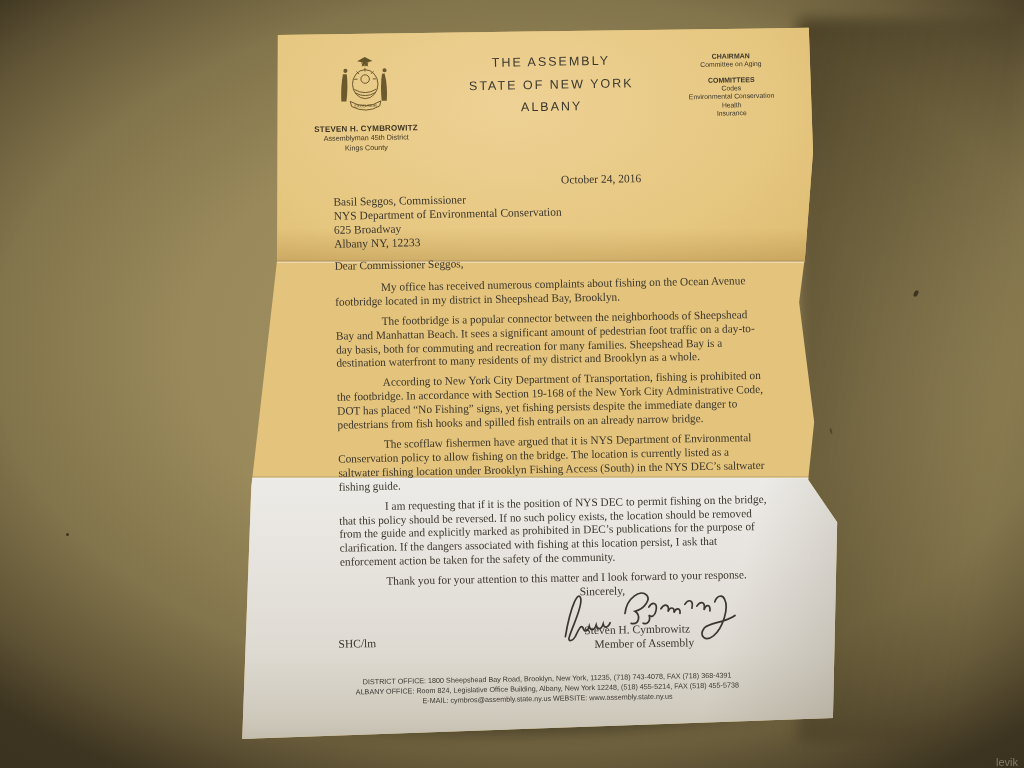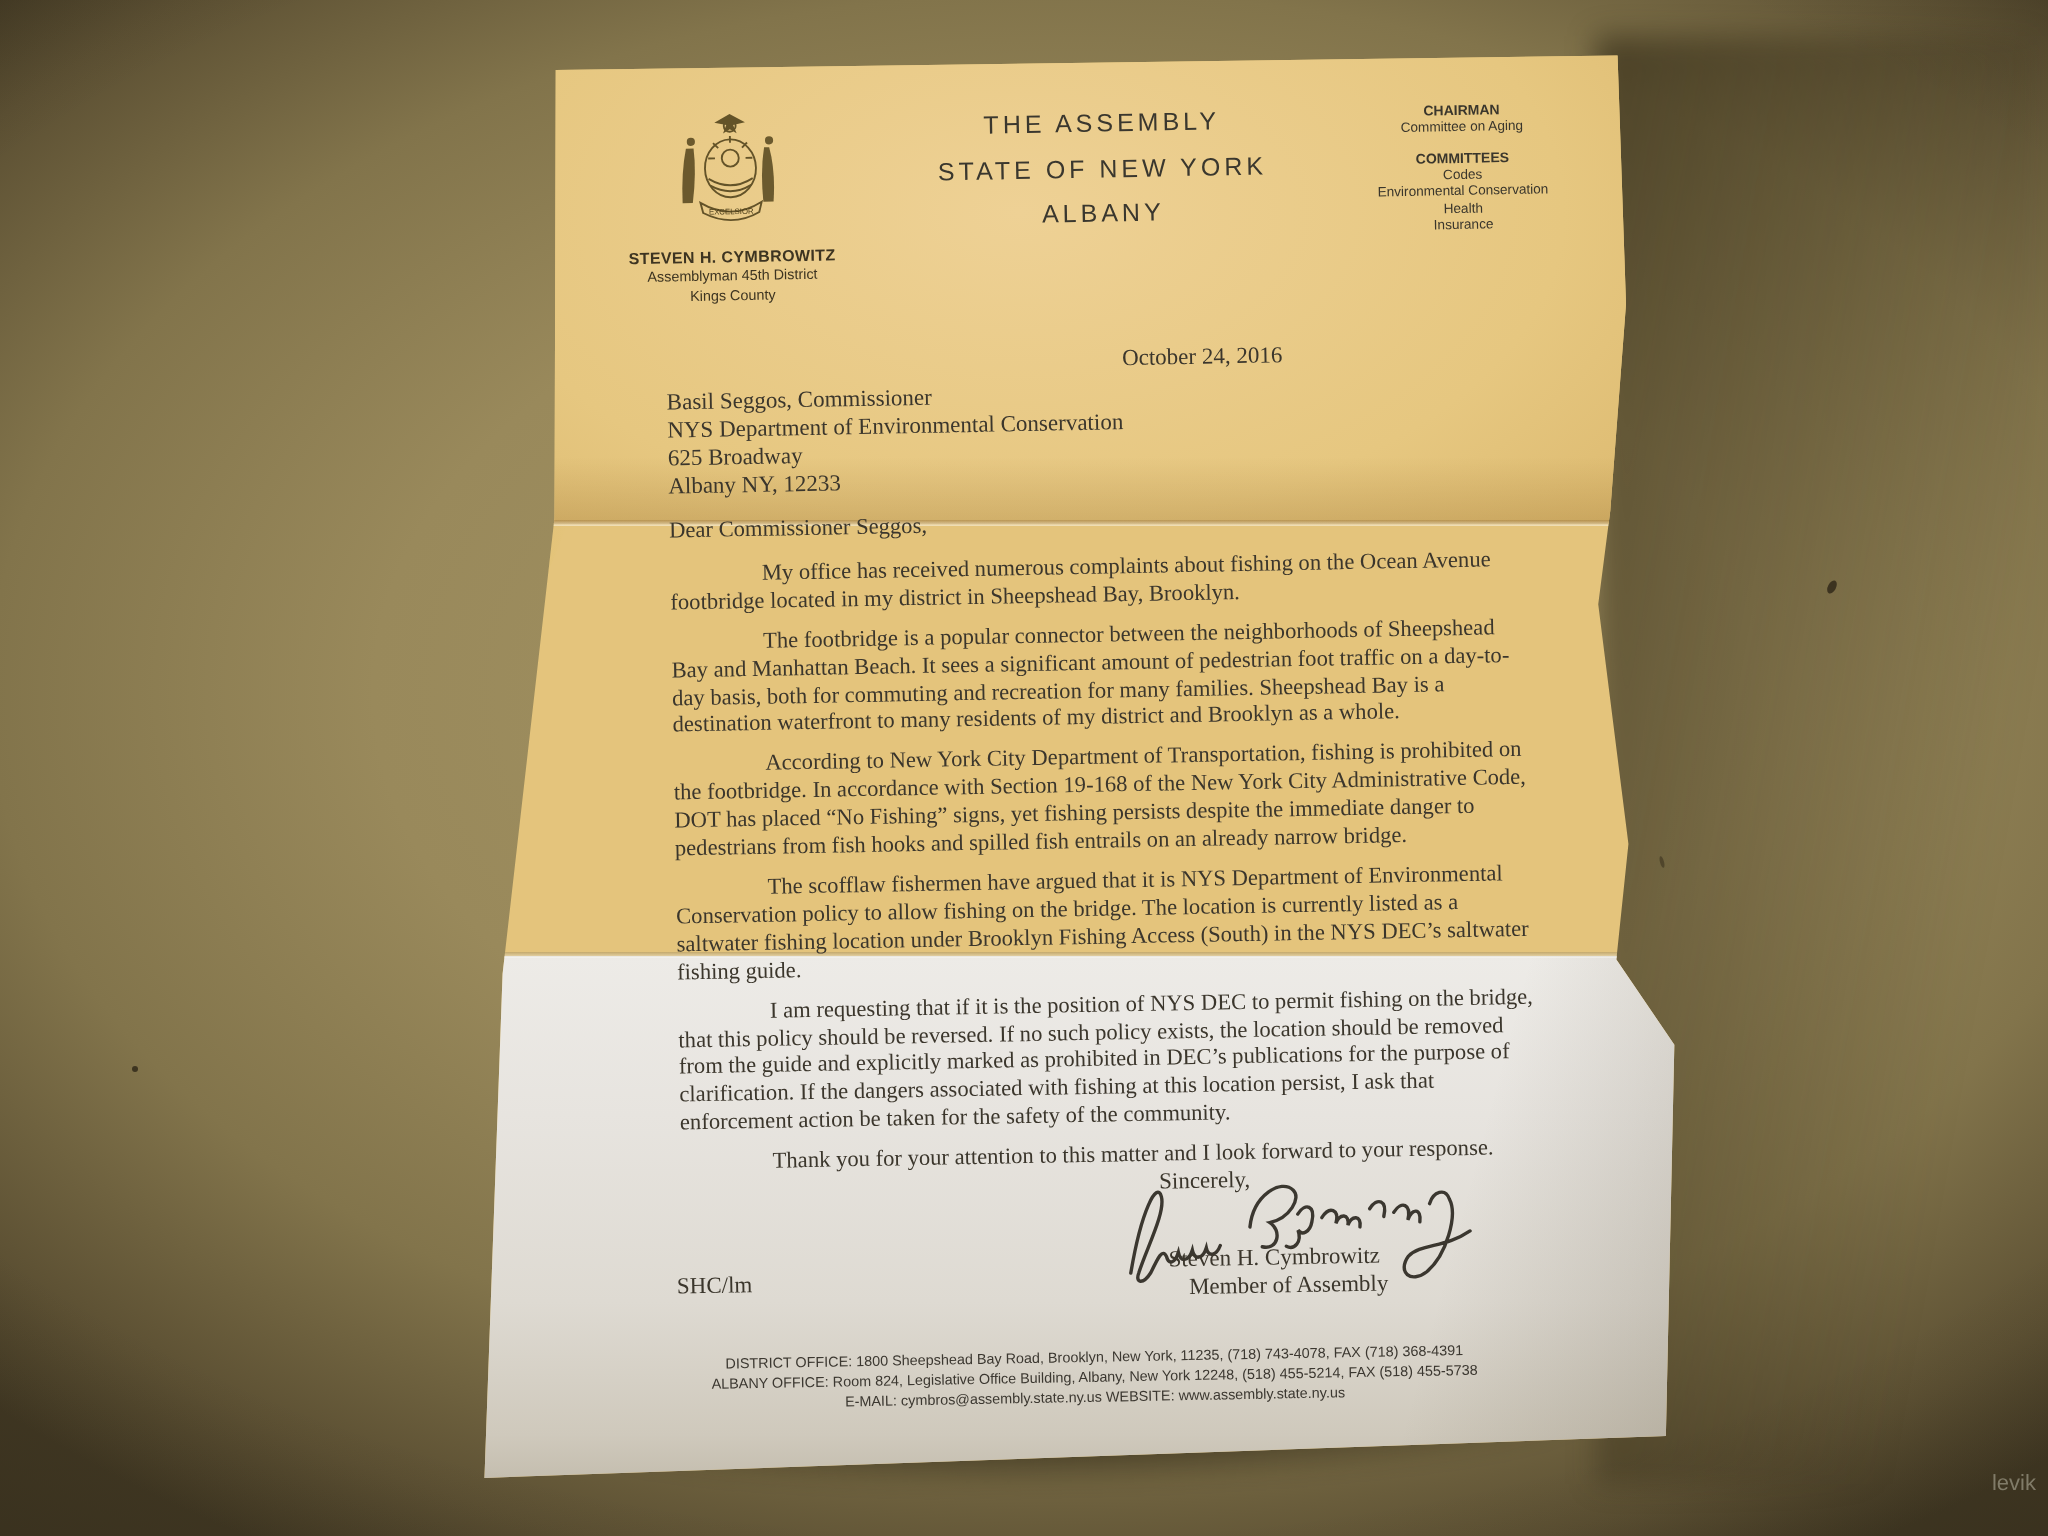--- a/index.html
+++ b/index.html
@@ -74,21 +74,21 @@
   .bodyflow p{margin:0 0 6px 0;text-indent:46px;}
   .closing{left:338px;top:564px;}
   .sig-svg{left:315px;top:565px;width:185px;height:60px;}
   .signer-name{left:342px;top:603px;}
   .signer-title{left:352px;top:617px;}
   .reference{left:96px;top:612px;}
 
   .letter-footer{left:24px;top:652px;width:560px;text-align:center;
      font-size:7.2px;line-height:9.8px;color:#3c3831;}
 
-  .watermark{position:absolute;right:6px;bottom:20px;font-size:11px;color:#8d8875;opacity:.85;}
+  .watermark{position:absolute;right:6px;bottom:0;font-size:11px;color:#8d8875;opacity:.85;}
 </style>
 </head>
 <body>
 
 <div class="photo">
 
   <div class="shadow-right"></div>
   <div class="shadow-bottom"></div>
 
   <div class="paper">

